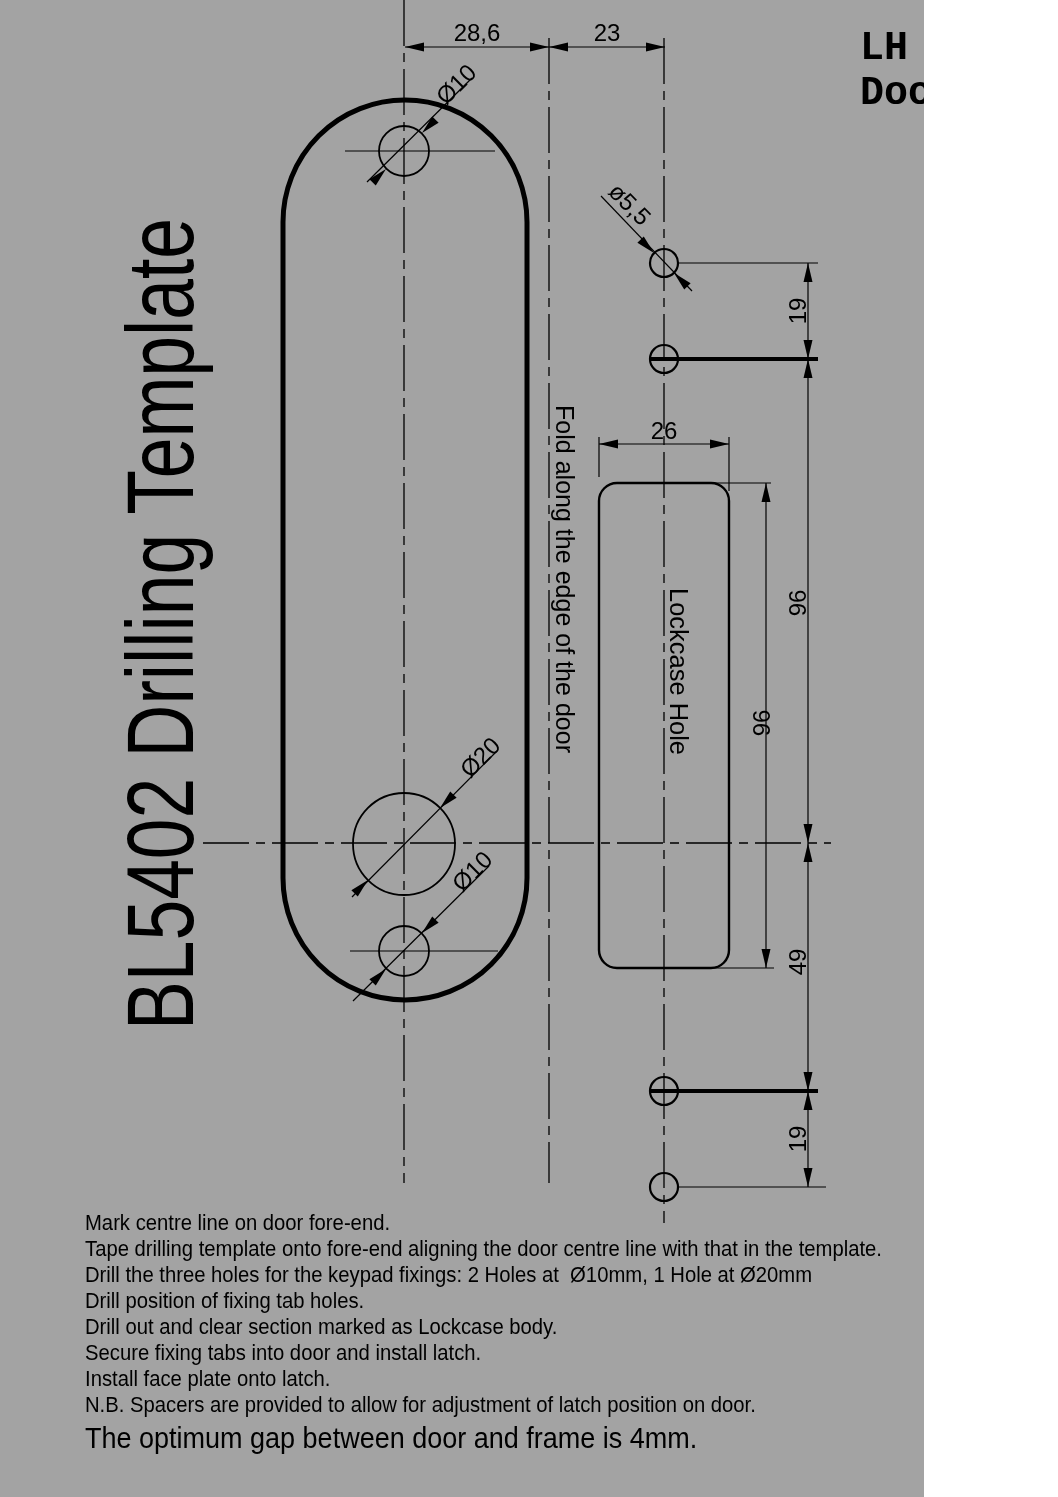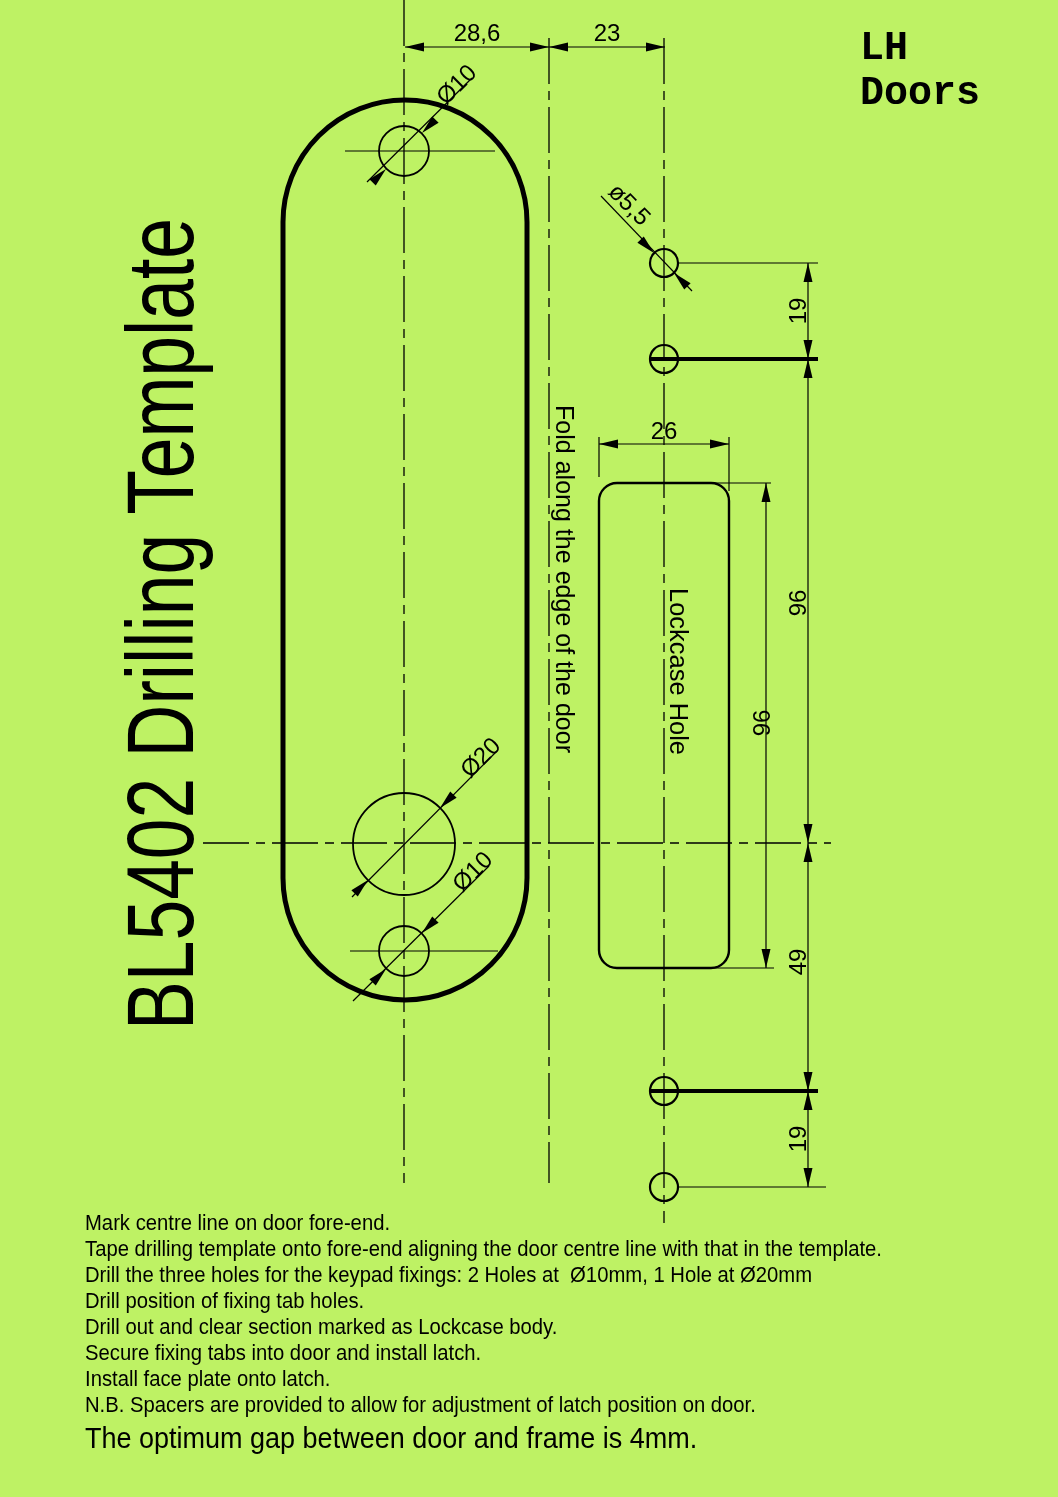--- a/index.html
+++ b/index.html
@@ -1,16 +1,16 @@
 <!DOCTYPE html>
 <html><head>
 <meta charset="utf-8">
 <style>
   html,body{margin:0;padding:0;background:#fff;}
-  #sheet{position:relative;width:1058px;height:1497px;background:#bef264;overflow:hidden;
+  #sheet{position:relative;width:924px;height:1497px;background:#a3a3a3;overflow:hidden;
          font-family:"Liberation Sans",sans-serif;color:#000;}
   #drawing{position:absolute;left:0;top:0;}
   svg text{font-family:"Liberation Sans",sans-serif;fill:#000;}
   .dimtxt{font-size:24px;}
   .calltxt{font-size:24px;}
   .rottxt{font-size:25px;}
   #lh-doors{position:absolute;left:860px;top:26px;width:190px;
             font-family:Liberation Mono, monospace;font-weight:bold;font-size:40px;}
   #steps{position:absolute;left:85px;top:1210px;width:1040px;
          transform:scaleX(0.9);transform-origin:left top;}

